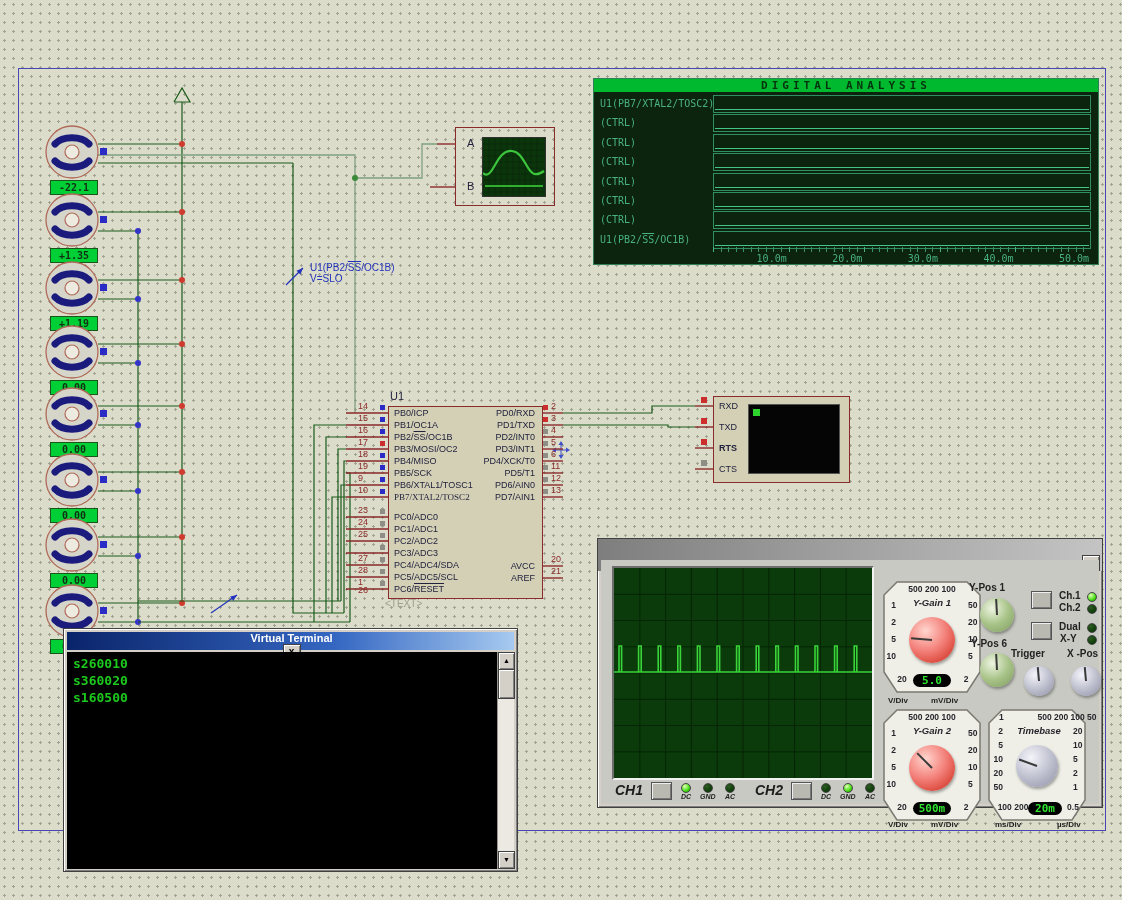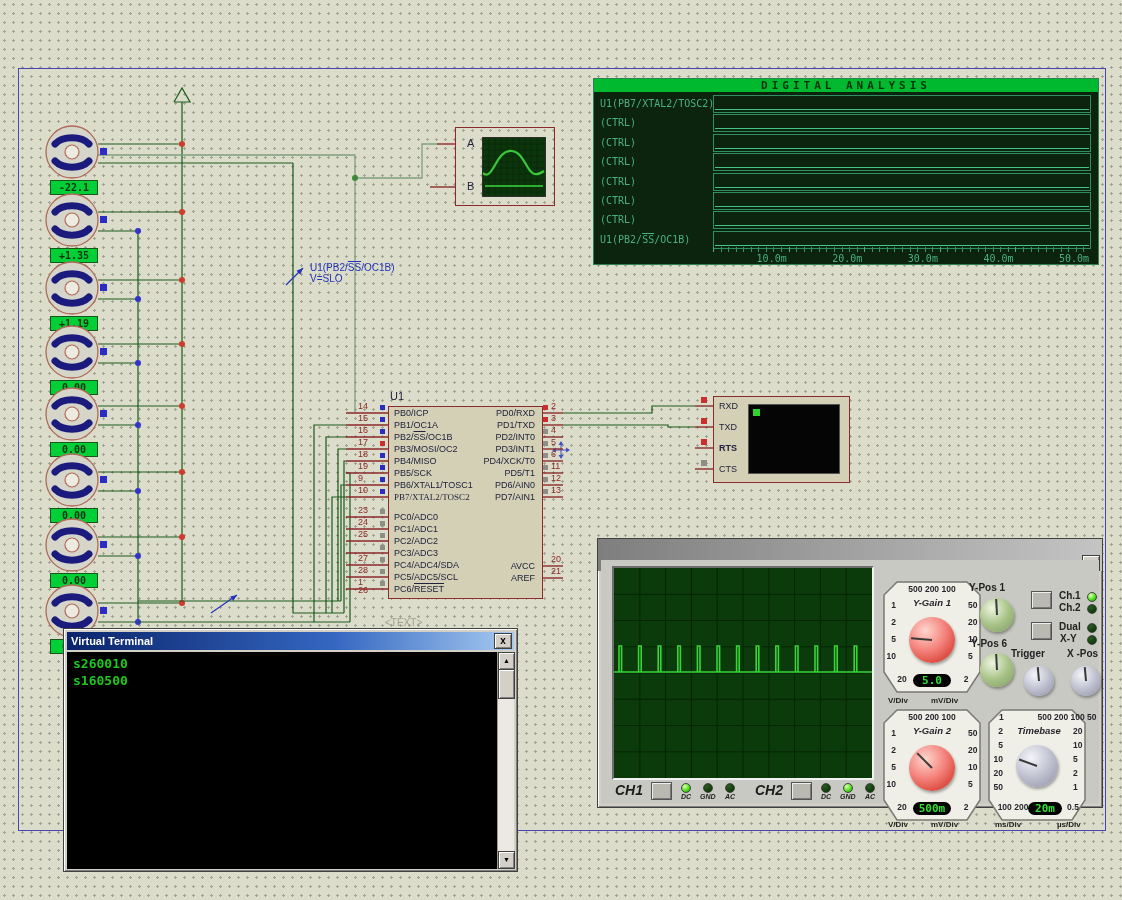--- a/index.html
+++ b/index.html
@@ -42,21 +42,21 @@
   .da-lane{position:absolute;border:1px solid #2f8f63;}
   .da-trace{position:absolute;left:1px;right:1px;bottom:2px;height:1px;background:#45c585;}
   #da-ticks{background:
      repeating-linear-gradient(90deg,#49b183 0 1px,transparent 1px 75.6px),
      repeating-linear-gradient(90deg,#3a906b 0 1px,transparent 1px 7.56px);}
   .da-xlab{position:absolute;font:10px "DejaVu Sans Mono",monospace;color:#49b183;}
 
   
   .win{background:#d4d0c8;border:1px solid #404040;box-shadow:inset 1px 1px 0 #fff,inset -1px -1px 0 #808080;padding:3px;box-sizing:border-box;}
   .tbar{height:18px;display:flex;align-items:center;padding:0 2px 0 4px;}
-  .tbar.blue{background:linear-gradient(90deg,#0a246a,#3567c2 60%,#a6caf0);}
+  .tbar.blue{background:linear-gradient(90deg,#0a246a,#3567c2 60%,#a6caf0);flex-direction:column;}
   .tbar.gray{background:linear-gradient(90deg,#7e7e7e,#c4c4c4);}
   .tbar .ttl{flex:1;color:#fff;font-weight:bold;font-size:11px;white-space:nowrap;}
   .closebtn{width:16px;height:14px;background:#d4d0c8;border:1px solid #404040;
     box-shadow:inset 1px 1px 0 #fff,inset -1px -1px 0 #808080;
     font:bold 10px "Liberation Sans",sans-serif;text-align:center;line-height:13px;color:#000;}
   #vt-client{background:#000;position:relative;}
   .vt-line{font:bold 13px "DejaVu Sans Mono",monospace;color:#1dc81d;line-height:17px;}
   #vt-scroll{background:#ece9e2;border-left:1px solid #9a968e;}
   .sbtn{width:15px;height:16px;background:#d4d0c8;border:1px solid #404040;
     box-shadow:inset 1px 1px 0 #fff,inset -1px -1px 0 #808080;
@@ -356,21 +356,21 @@
       <div class="abs term-pin" style="left: 719px; top: 443px; font-weight: bold;">RTS</div>
       <div class="abs pin-sq sq-red" style="left: 701px; top: 439px; width: 6px; height: 6px;"></div>
       <div class="abs term-pin" style="left: 719px; top: 464px;">CTS</div>
       <div class="abs pin-sq sq-gray" style="left: 701px; top: 460px; width: 6px; height: 6px;"></div>
     </div>
 
   <div class="abs probe" style="left:310px;top:262px;">
     <div><span>U1(PB2/</span><span class="ov">SS</span><span>/OC1B)</span></div>
     <div>V=SLO</div>
   </div>
-  <div class="abs" id="text-placeholder" style="left:385px;top:598px;margin-top:19px;">&lt;TEXT&gt;</div>
+  <div class="abs" id="text-placeholder" style="left:385px;top:598px;">&lt;TEXT&gt;</div>
 
   <div class="abs" id="da" style="left:593px;top:78px;width:504px;height:185px;">
     <div class="abs" id="da-title">DIGITAL ANALYSIS</div>
     <div id="da-rows">
         <div class="da-label" style="top: 19px;">U1(PB7/XTAL2/TOSC2)</div>
         <div class="da-lane" style="left: 119px; top: 16px; width: 376px; height: 16px;">
           <div class="da-trace"></div>
         </div>
         <div class="da-label" style="top: 38.4px;">(CTRL)</div>
         <div class="da-lane" style="left: 119px; top: 35.4px; width: 376px; height: 16px;">
@@ -412,20 +412,21 @@
   </div>
 
   <div class="abs win" id="vt-win" style="left:63px;top:628px;width:455px;height:244px;z-index:20;">
     <div class="tbar blue">
       <span class="ttl">Virtual Terminal</span>
       <div class="closebtn">x</div>
     </div>
     <div style="position:relative;height:217px;margin-top:2px;display:flex;">
       <div id="vt-client" style="flex:1;padding:3px 6px;">
           <div class="vt-line">s260010</div>
+          <div class="vt-line">s360020</div>
           <div class="vt-line">s160500</div>
         </div>
       <div id="vt-scroll" style="width:16px;position:relative;">
         <div class="sbtn" style="position:absolute;top:0;left:0;">▲</div>
         <div id="vt-thumb" style="position:absolute;top:17px;left:0;"></div>
         <div class="sbtn" style="position:absolute;bottom:0;left:0;">▼</div>
       </div>
     </div>
   </div>
 

